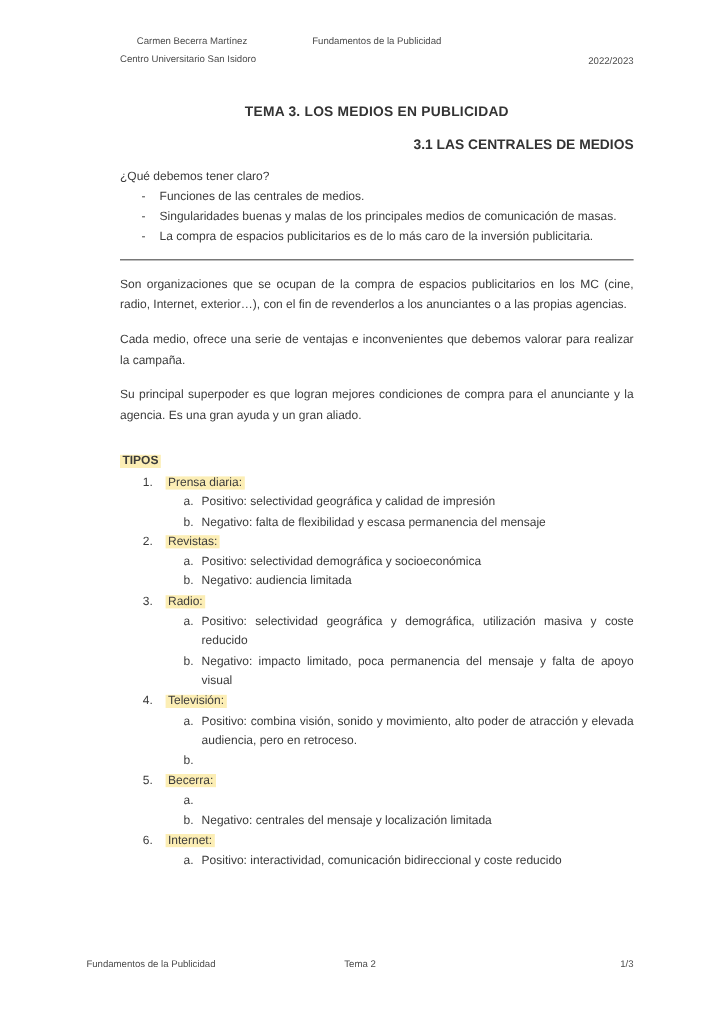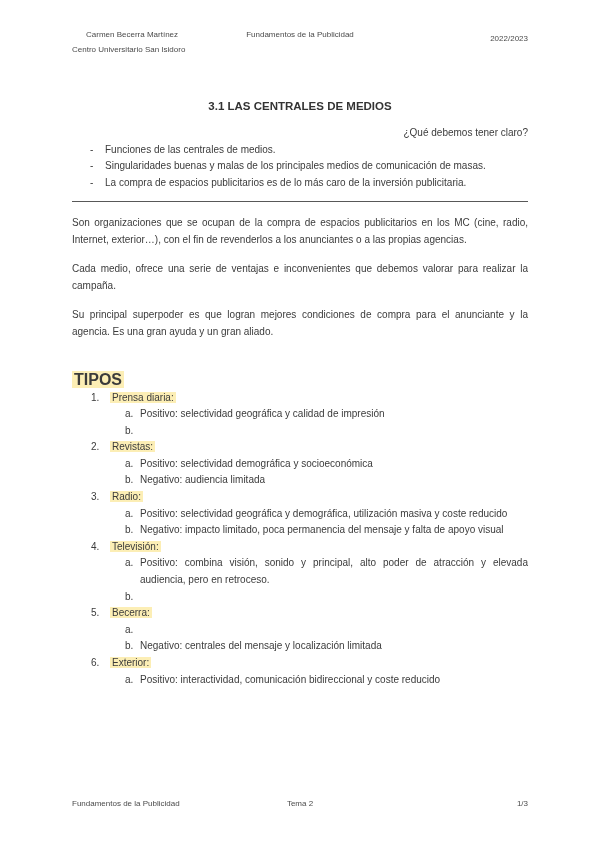--- a/index.html
+++ b/index.html
@@ -6,42 +6,43 @@
   html, body { background: #ffffff; }
   .page {
     position: relative;
     width: 600px;
     height: 848px;
     margin: 0 auto;
     background: #ffffff;
     font-family: "Liberation Sans", sans-serif;
     color: #3b3b3b;
     overflow: hidden;
+    padding-left: 28px;
   }
   
   .doc-header { padding: 30px 72px 0 72px; font-size: 8px; color: #4b4b4b; }
   .header-line1 { position: relative; height: 11px; }
   .h-left { position: absolute; left: 14px; top: 0; }
   .h-center { position: absolute; left: 50%; transform: translateX(-50%); top: 0; }
-  .h-right { position: absolute; right: 0; top: 4px; }
+  .h-right { position: absolute; right: 0; top: 16px; }
   .header-line2 { margin-top: 4px; }
   
   .content { padding: 0 72px; }
   .title { text-align: center; font-size: 11.5px; font-weight: bold; color: #333; margin-top: 34px; letter-spacing: 0.2px; }
-  .subtitle { text-align: center; font-size: 11.5px; font-weight: bold; color: #333; margin-top: 46px; }
+  .subtitle { text-align: right; font-size: 11.5px; font-weight: bold; color: #333; margin-top: 15px; }
   
-  .question { font-size: 10px; line-height: 16.5px; margin-top: 13px; text-align: right; }
+  .question { font-size: 10px; line-height: 16.5px; margin-top: 13px; }
   .bullet-row { display: flex; font-size: 10px; line-height: 16.5px; }
   .b-marker { margin-left: 18px; width: 15px; flex: 0 0 auto; }
   .b-text { flex: 1; }
   .divider { border: none; border-top: 1px solid #585858; margin-top: 10px; }
   
   .para { font-size: 10px; line-height: 16.5px; text-align: justify; margin-top: 13px; }
   
-  .tipos-heading { margin-top: 32px; font-size: 16px; line-height: 16.5px; }
+  .tipos-heading { margin-top: 22px; font-size: 10px; line-height: 16.5px; }
   .hl { background: #fceeb5; padding: 0 2px; }
   .bold { font-weight: bold; }
   .tipos-list { margin-top: 1px; }
   .tipo-head { display: flex; font-size: 10px; line-height: 16.6px; }
   .t-num { margin-left: 19px; width: 19px; flex: 0 0 auto; }
   .sub-row { display: flex; font-size: 10px; line-height: 16.6px; }
   .s-marker { margin-left: 53px; width: 15px; flex: 0 0 auto; }
   .s-text { flex: 1; text-align: justify; }
   
   .doc-footer { position: absolute; left: 72px; right: 72px; bottom: 38px; font-size: 8px; color: #4b4b4b; height: 11px; }
@@ -58,20 +59,21 @@
     <div class="header-line1">
       <span class="h-left">Carmen Becerra Martínez</span>
       <span class="h-center">Fundamentos de la Publicidad</span>
       <span class="h-right">2022/2023</span>
     </div>
     <div class="header-line2">Centro Universitario San Isidoro</div>
   </header>
 
   <main class="content">
 
+    <h1 class="title">TEMA 3. LOS MEDIOS EN PUBLICIDAD</h1>
     <h2 class="subtitle">3.1 LAS CENTRALES DE MEDIOS</h2>
 
     <p class="question">¿Qué debemos tener claro?</p>
 
     <div class="bullets">
       <div class="bullet-row">
         <span class="b-marker">-</span>
         <span class="b-text">Funciones de las centrales de medios.</span>
       </div>
       <div class="bullet-row">
@@ -97,20 +99,21 @@
       <div class="tipo-head">
         <span class="t-num">1.</span>
         <span class="t-label"><span class="hl">Prensa diaria:</span></span>
       </div>
       <div class="sub-row">
         <span class="s-marker">a.</span>
         <span class="s-text">Positivo: selectividad geográfica y calidad de impresión</span>
       </div>
       <div class="sub-row">
         <span class="s-marker">b.</span>
+        <span class="s-text">Negativo: falta de flexibilidad y escasa permanencia del mensaje</span>
       </div>
 
       <div class="tipo-head">
         <span class="t-num">2.</span>
         <span class="t-label"><span class="hl">Revistas:</span></span>
       </div>
       <div class="sub-row">
         <span class="s-marker">a.</span>
         <span class="s-text">Positivo: selectividad demográfica y socioeconómica</span>
       </div>
@@ -131,41 +134,41 @@
         <span class="s-marker">b.</span>
         <span class="s-text">Negativo: impacto limitado, poca permanencia del mensaje y falta de apoyo visual</span>
       </div>
 
       <div class="tipo-head">
         <span class="t-num">4.</span>
         <span class="t-label"><span class="hl">Televisión:</span></span>
       </div>
       <div class="sub-row">
         <span class="s-marker">a.</span>
-        <span class="s-text">Positivo: combina visión, sonido y principal, alto poder de atracción y elevada audiencia, pero en retroceso.</span>
+        <span class="s-text">Positivo: combina visión, sonido y movimiento, alto poder de atracción y elevada audiencia, pero en retroceso.</span>
       </div>
       <div class="sub-row">
         <span class="s-marker">b.</span>
       </div>
 
       <div class="tipo-head">
         <span class="t-num">5.</span>
         <span class="t-label"><span class="hl">Becerra:</span></span>
       </div>
       <div class="sub-row">
         <span class="s-marker">a.</span>
       </div>
       <div class="sub-row">
         <span class="s-marker">b.</span>
         <span class="s-text">Negativo: centrales del mensaje y localización limitada</span>
       </div>
 
       <div class="tipo-head">
         <span class="t-num">6.</span>
-        <span class="t-label"><span class="hl">Exterior:</span></span>
+        <span class="t-label"><span class="hl">Internet:</span></span>
       </div>
       <div class="sub-row">
         <span class="s-marker">a.</span>
         <span class="s-text">Positivo: interactividad, comunicación bidireccional y coste reducido</span>
       </div>
 
     </div>
   </main>
 
   <footer class="doc-footer">

